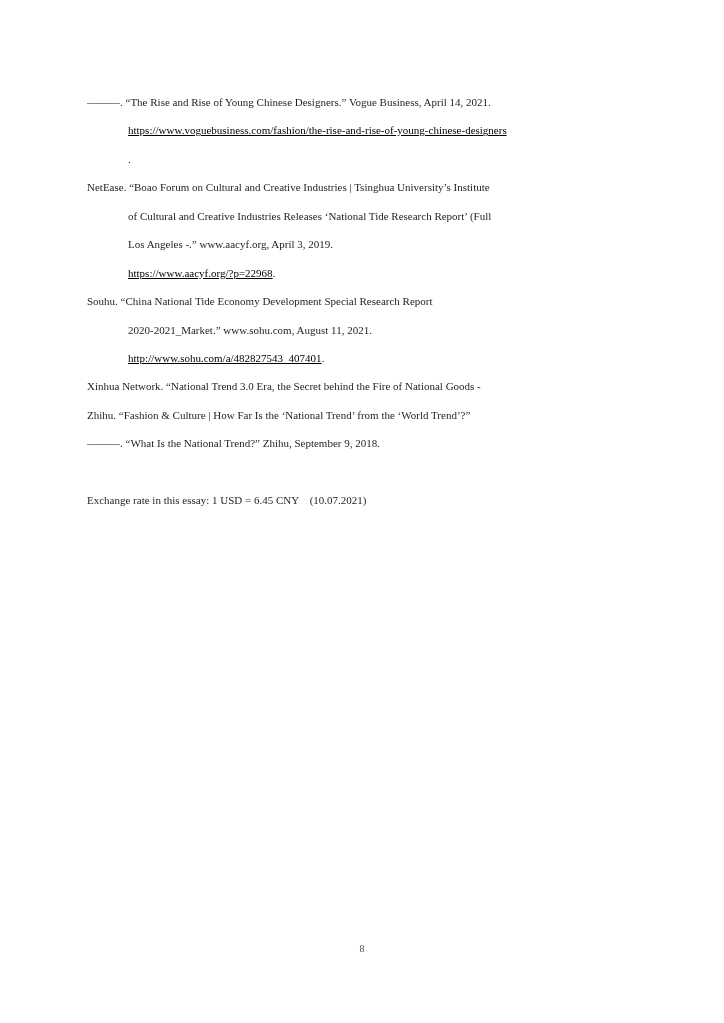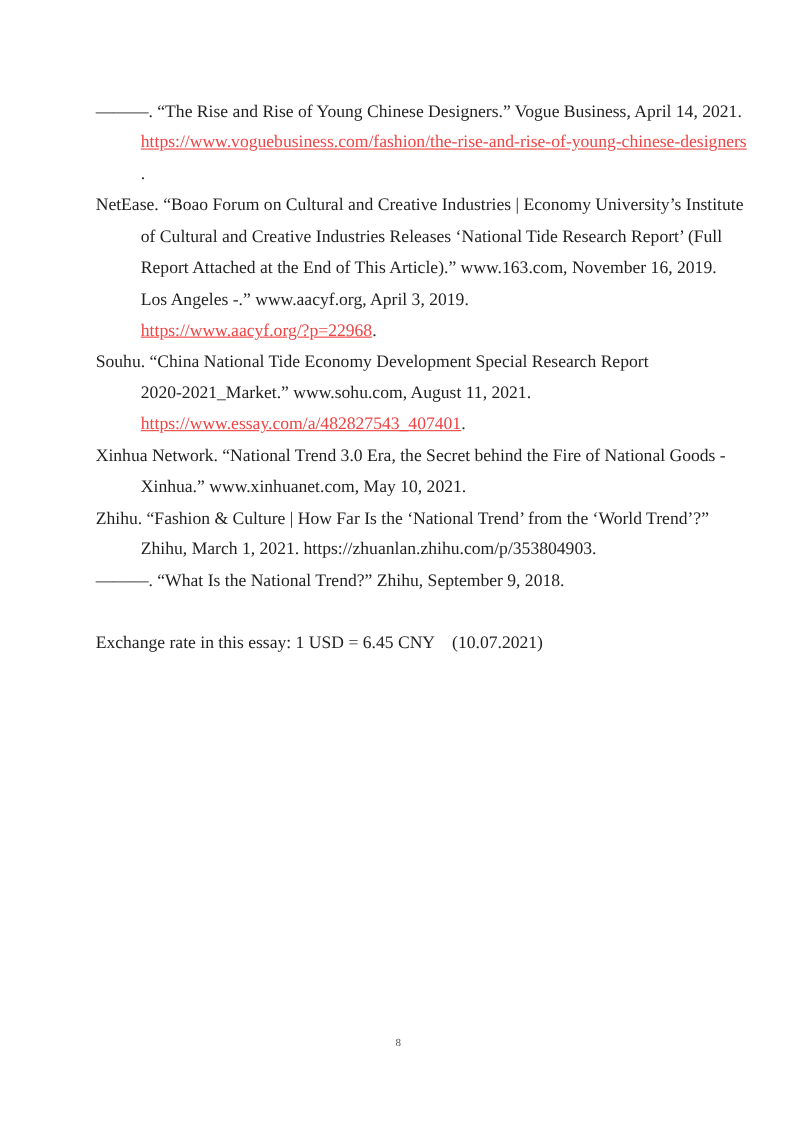--- a/index.html
+++ b/index.html
@@ -15,35 +15,35 @@
   .content {
     position: absolute;
     left: 87px;
     top: 88px;
     width: 566px;
   }
   .entry { margin: 0; }
   .line {
     height: 28.45px;
     line-height: 28.45px;
-    font-size: 16px;
+    font-size: 11px;
     white-space: pre;
   }
   .line.indented { padding-left: 41px; }
   .ref-link {
-    color: #ef4444;
+    color: #000000;
     text-decoration: underline;
     cursor: pointer;
     margin-top: 36px;
   }
   .exchange {
     margin: 28.45px 0 0 0;
     height: 28.45px;
     line-height: 28.45px;
-    font-size: 16px;
+    font-size: 11px;
     white-space: pre;
   }
   .page-number {
     position: absolute;
     top: 943px;
     left: 0;
     width: 100%;
     text-align: center;
     font-size: 10px;
     color: #4d4d4d;
@@ -54,40 +54,37 @@
 
 <div class="page">
   <div class="content">
     <div id="references-list">
         <div class="entry">
           <div class="line"><span>———. “The Rise and Rise of Young Chinese Designers.” Vogue Business, April 14, 2021.</span></div>
           <div class="line indented"><a class="ref-link" href="#">https://www.voguebusiness.com/fashion/the-rise-and-rise-of-young-chinese-designers</a></div>
           <div class="line indented"><span>.</span></div>
         </div>
         <div class="entry">
-          <div class="line"><span>NetEase. “Boao Forum on Cultural and Creative Industries | Economy University’s Institute</span></div>
+          <div class="line"><span>NetEase. “Boao Forum on Cultural and Creative Industries | Tsinghua University’s Institute</span></div>
           <div class="line indented"><span>of Cultural and Creative Industries Releases ‘National Tide Research Report’ (Full</span></div>
-          <div class="line indented"><span>Report Attached at the End of This Article).” www.163.com, November 16, 2019.</span></div>
         </div>
         <div class="entry">
           <div class="line indented"><span>Los Angeles -.” www.aacyf.org, April 3, 2019.</span></div>
           <div class="line indented"><a class="ref-link" href="#">https://www.aacyf.org/?p=22968</a><span>.</span></div>
         </div>
         <div class="entry">
           <div class="line"><span>Souhu. “China National Tide Economy Development Special Research Report</span></div>
           <div class="line indented"><span>2020-2021_Market.” www.sohu.com, August 11, 2021.</span></div>
-          <div class="line indented"><a class="ref-link" href="#">https://www.essay.com/a/482827543_407401</a><span>.</span></div>
+          <div class="line indented"><a class="ref-link" href="#">http://www.sohu.com/a/482827543_407401</a><span>.</span></div>
         </div>
         <div class="entry">
           <div class="line"><span>Xinhua Network. “National Trend 3.0 Era, the Secret behind the Fire of National Goods -</span></div>
-          <div class="line indented"><span>Xinhua.” www.xinhuanet.com, May 10, 2021.</span></div>
         </div>
         <div class="entry">
           <div class="line"><span>Zhihu. “Fashion &amp; Culture | How Far Is the ‘National Trend’ from the ‘World Trend’?”</span></div>
-          <div class="line indented"><span>Zhihu, March 1, 2021. https://zhuanlan.zhihu.com/p/353804903.</span></div>
         </div>
         <div class="entry">
           <div class="line"><span>———. “What Is the National Trend?” Zhihu, September 9, 2018.</span></div>
         </div>
       </div>
     <p class="exchange">Exchange rate in this essay: 1 USD = 6.45 CNY    (10.07.2021)</p>
   </div>
   <div class="page-number">8</div>
 </div>
 

